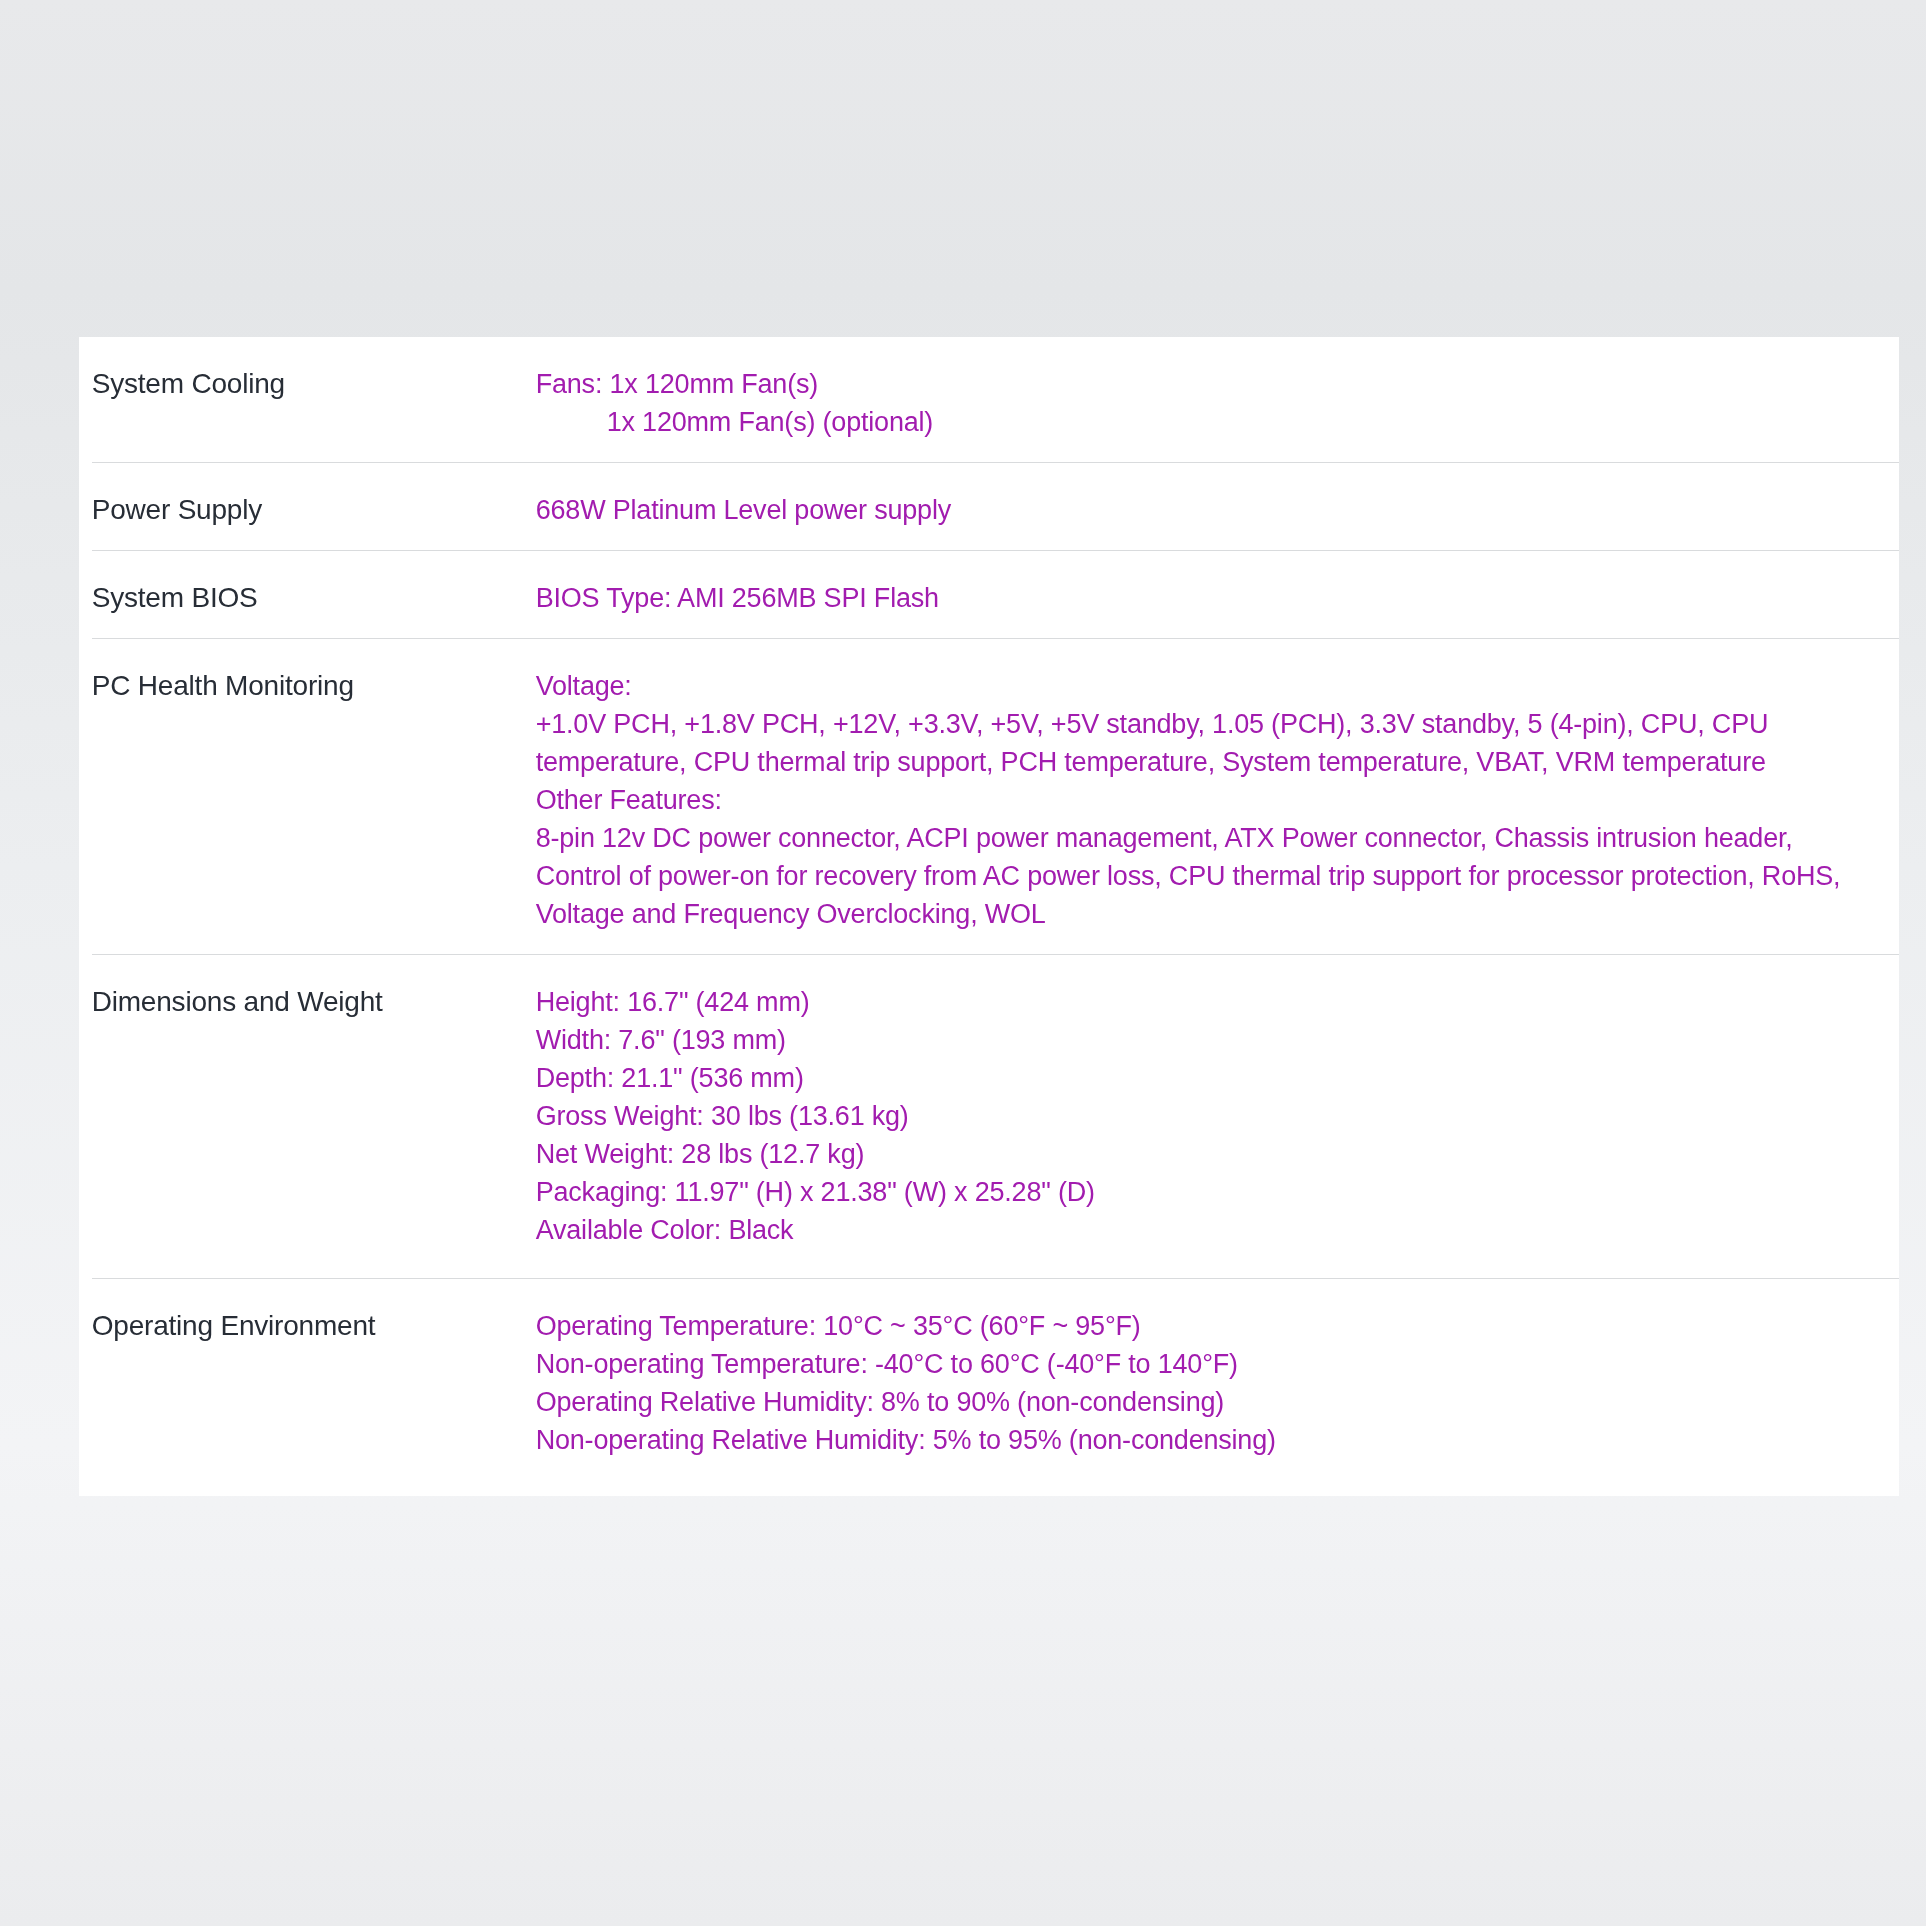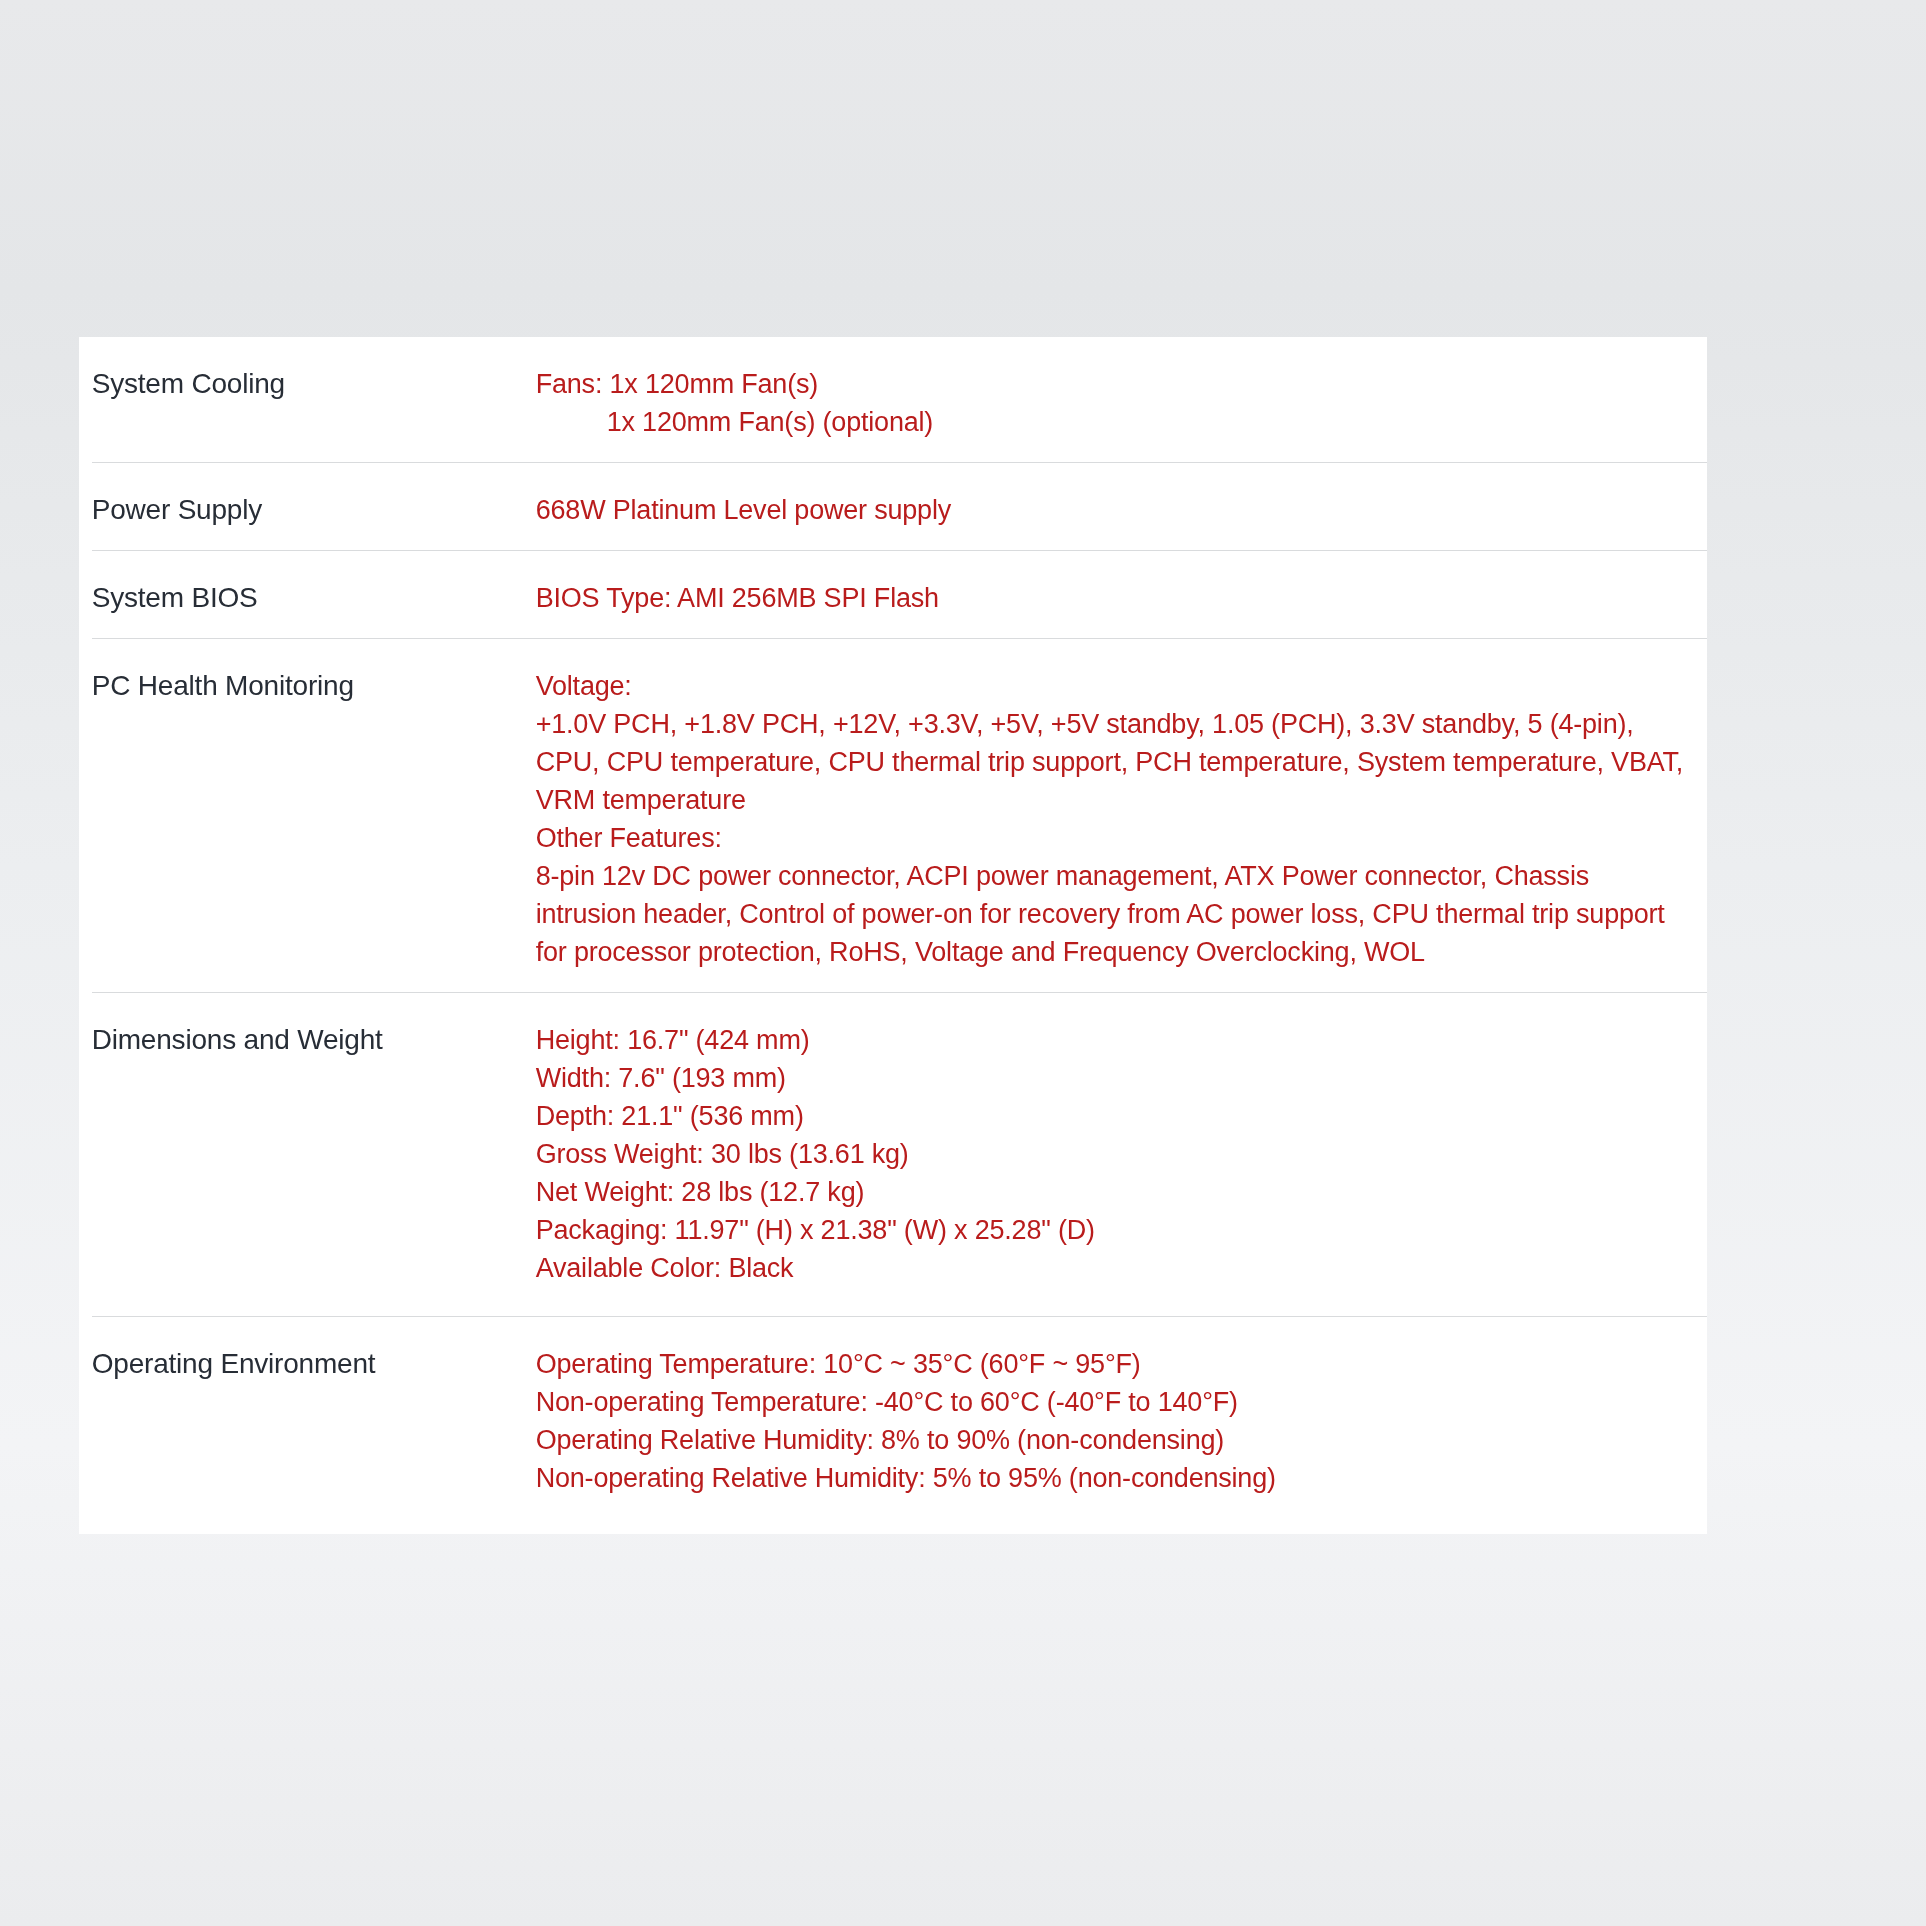--- a/index.html
+++ b/index.html
@@ -8,21 +8,21 @@
     height: 1926px;
     position: relative;
     overflow: hidden;
     background: linear-gradient(180deg, #e8e9eb 0%, #e4e6e8 15%, #eceef0 45%, #f3f4f6 75%, #ebecee 100%);
     font-family: "Liberation Sans", sans-serif;
   }
   .spec-card {
     position: absolute;
     left: 79px;
     top: 337px;
-    width: 1628px;
+    width: 1820px;
     box-sizing: border-box;
     background: #ffffff;
     padding: 0 0 5.7px 12.7px;
   }
   .spec-row {
     display: flex;
     align-items: flex-start;
     padding: 28px 0 21px 0;
   }
   .spec-row + .spec-row {
@@ -35,21 +35,21 @@
   .spec-label {
     flex: 0 0 444px;
     width: 444px;
     color: #272d36;
     font-size: 28px;
     line-height: 38px;
     letter-spacing: -0.2px;
   }
   .spec-value {
     flex: 1 1 auto;
-    color: #b91c1c;
+    color: #a21caf;
     font-size: 27px;
     line-height: 38px;
     letter-spacing: -0.2px;
     padding-right: 21px;
   }
   .value-line { }
   .value-line.indent { padding-left: 71px; }
 </style>
 </head>
 <body>

